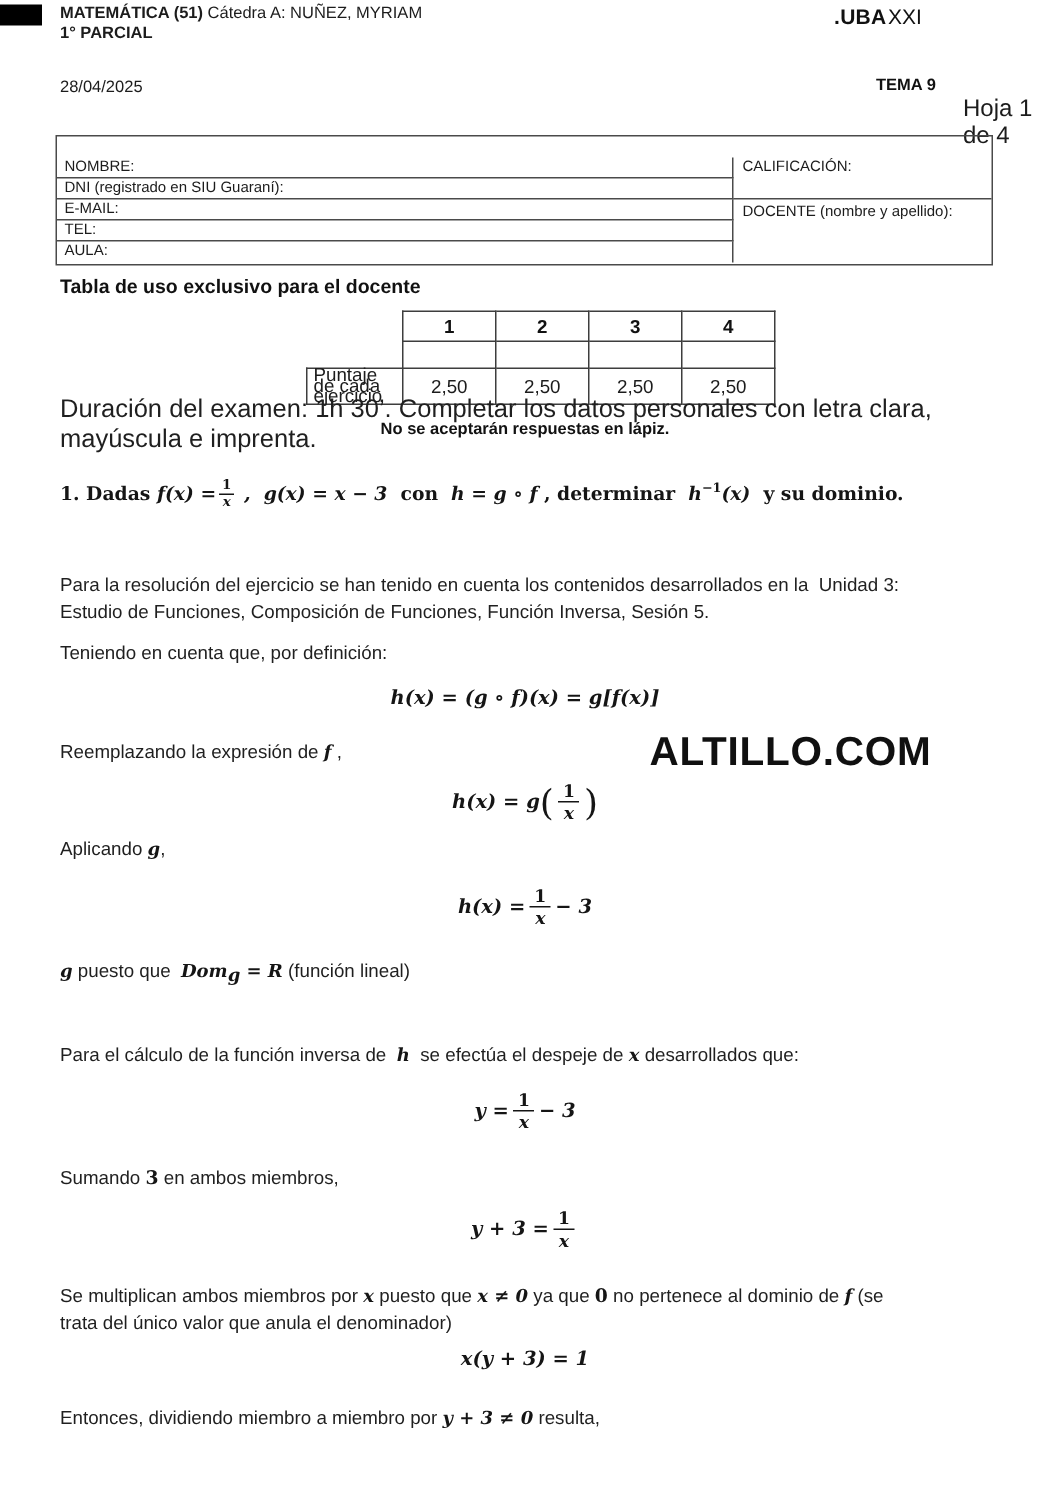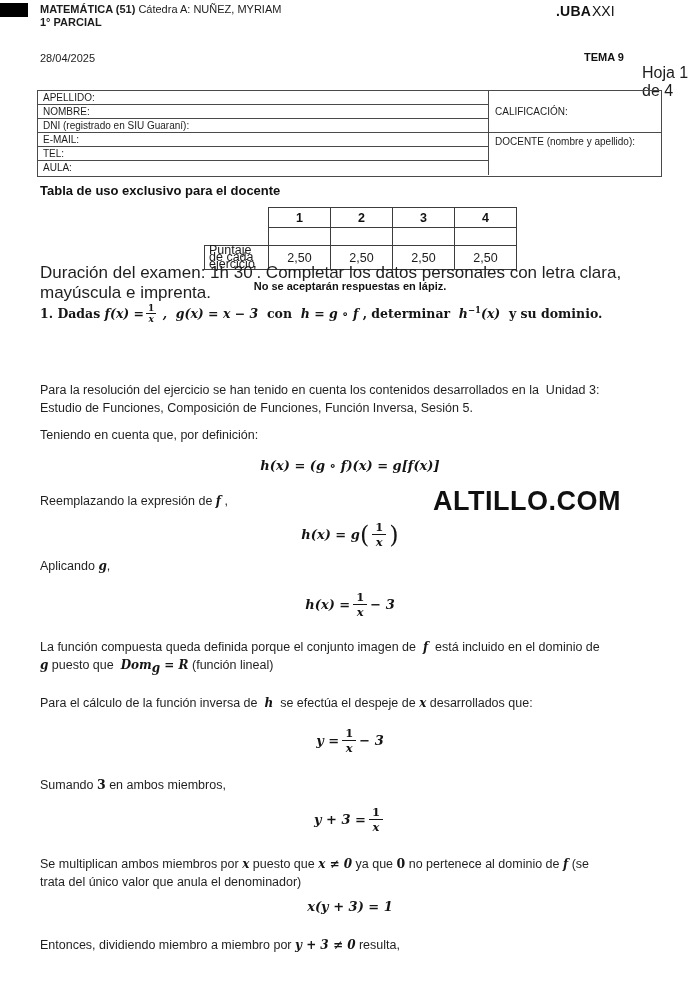--- a/index.html
+++ b/index.html
@@ -33,21 +33,21 @@
   .score-table td.blank{border:none;}
   .score-table tr.hd td{height:17px;font-size:12.5px;font-weight:bold;color:#111;}
   .score-table tr.empty td{height:15px;}
   .score-table tr.val td{height:18px;font-size:12.5px;color:#1c1c1c;}
   .score-table td.tiny{width:58px;font-size:6px;line-height:7px;text-align:left;
                        padding-left:4px;color:#1c1c1c;}
   .instr1{position:absolute;left:40px;top:263px;font-size:17px;color:#1f1f1f;}
   .instr2{position:absolute;left:0;top:280px;width:700px;text-align:center;font-size:11px;
           font-weight:bold;color:#111;}
   
-  .problem{position:absolute;left:40px;top:304px;font-family:"DejaVu Serif",serif;
+  .problem{position:absolute;left:40px;top:320px;font-family:"DejaVu Serif",serif;
            font-weight:bold;font-size:12.5px;color:#151515;text-align:center;}
   .mi{font-family:"DejaVu Serif",serif;font-style:italic;font-weight:bold;color:#151515;}
   .mn{font-family:"DejaVu Serif",serif;font-weight:bold;font-style:normal;color:#151515;}
   .sup{font-size:8.5px;vertical-align:5px;}
   .sub{font-size:8.5px;vertical-align:-3px;}
   
   .para{position:absolute;left:40px;width:628px;font-size:12.5px;line-height:18px;color:#1f1f1f;}
   .para .mi{font-size:12px;}
   .nowrap{white-space:nowrap;}
   
@@ -73,21 +73,20 @@
   <div class="hdr">
     <div><span class="b">MATEMÁTICA (51)</span><span> Cátedra A: NUÑEZ, MYRIAM</span></div>
     <div class="b">1° PARCIAL</div>
   </div>
   <div class="logo"><span class="logo-uba">.UBA</span><span class="logo-xxi">XXI</span></div>
   <div class="date">28/04/2025</div>
   <div class="tema">TEMA 9</div>
   <div class="hoja">Hoja 1 de 4</div>
 
   <div class="form-table">
-    <div class="frow" style="top:0">APELLIDO:</div>
     <div class="frow" style="top:14px">NOMBRE:</div>
     <div class="frow" style="top:28px">DNI (registrado en SIU Guaraní):</div>
     <div class="frow" style="top:42px">E-MAIL:</div>
     <div class="frow" style="top:56px">TEL:</div>
     <div class="frow last" style="top:70px;height:14px">AULA:</div>
     <div class="fright cal">
         <span>CALIFICACIÓN:</span>
       </div>
     <div class="fright doc">DOCENTE (nombre y apellido):</div>
   </div>
@@ -147,21 +146,20 @@
 
   <div class="para" style="top:557px">
     <span>Aplicando </span><span class="mi">g</span><span>,</span>
   </div>
 
   <div class="formula" style="top:591px">
     <span>h(x) =</span><span class="fr"><span class="n mn">1</span><span class="d">x</span></span><span>− 3</span>
   </div>
 
   <div class="para" style="top:638px">
-    <div class="nowrap"><span>La función compuesta queda definida porque el conjunto imagen de &nbsp;</span><span class="mi">f</span><span>&nbsp; está incluido en el dominio de</span></div>
     <div class="nowrap"><span class="mi">g</span><span> puesto que &nbsp;</span><span class="mi">Dom</span><span class="sub mi">g</span><span class="mi"> = R</span><span> (función lineal)</span></div>
   </div>
 
   <div class="para" style="top:694px">
     <span>Para el cálculo de la función inversa de &nbsp;</span><span class="mi">h</span><span>&nbsp; se efectúa el despeje de </span><span class="mi">x</span><span> desarrollados que:</span>
   </div>
 
   <div class="formula" style="top:727px">
     <span>y =</span><span class="fr"><span class="n mn">1</span><span class="d">x</span></span><span>− 3</span>
   </div>

